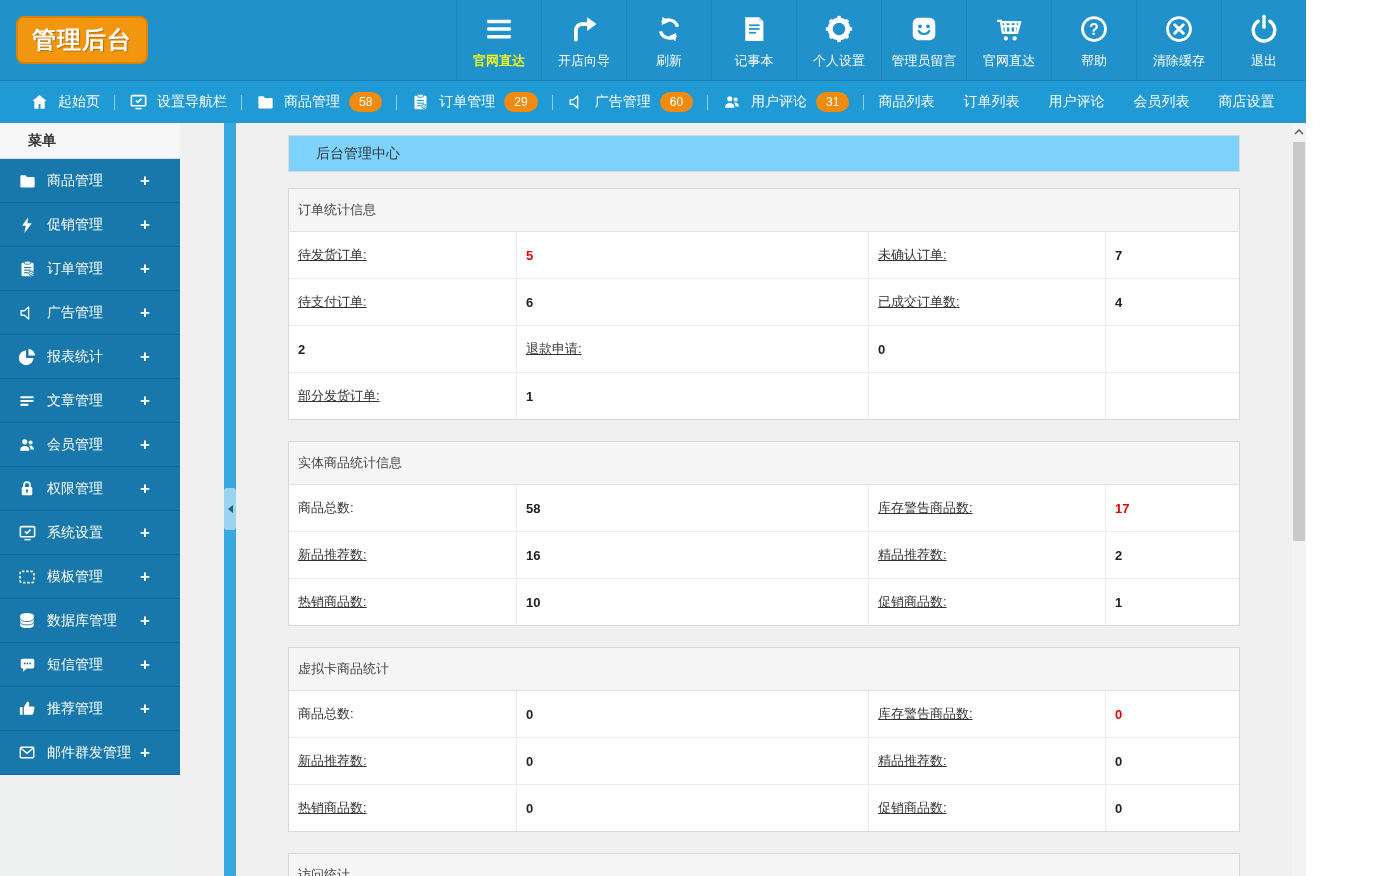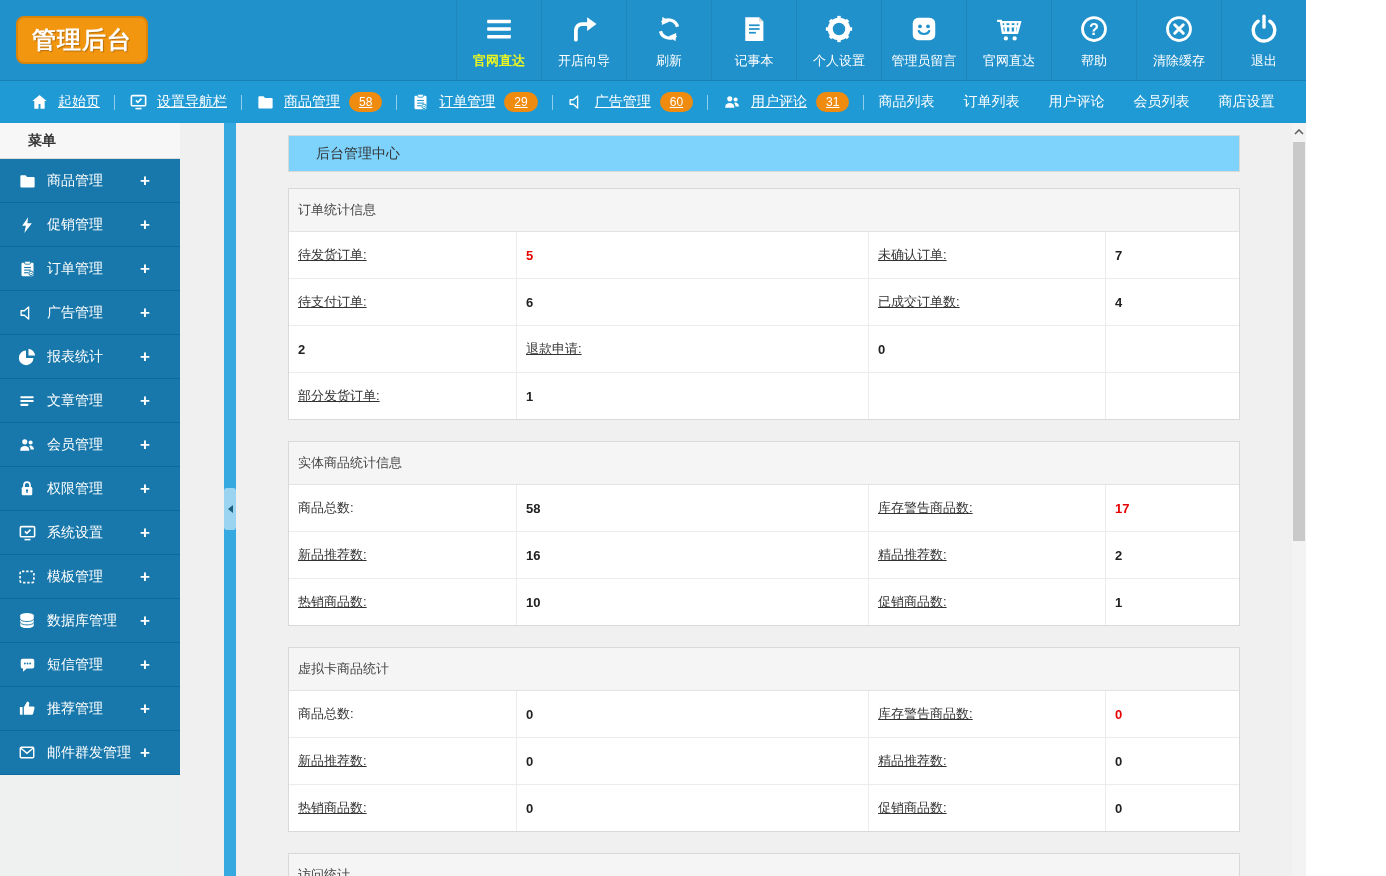--- a/index.html
+++ b/index.html
@@ -23,21 +23,21 @@
     align-items:center;justify-content:center;cursor:pointer;
   }
   .tool-item .t-icon{height:36px;display:flex;align-items:center;justify-content:center;}
   .tool-item .t-label{font-size:13px;color:#fff;margin-top:5px;white-space:nowrap;}
   .tool-item.highlight .t-label{color:var(--highlight,#e9f421);font-weight:bold;}
   
   .navbar{
     height:42px;flex:none;background:var(--navbar,#1f9ad5);border-top:1px solid #1a7fb3;
     display:flex;align-items:center;padding-left:30px;color:#fff;
   }
-  .nav-item{display:flex;align-items:center;font-size:14px;cursor:pointer;white-space:nowrap;text-decoration:underline;}
+  .nav-item{display:flex;align-items:center;font-size:14px;cursor:pointer;white-space:nowrap;}
   .nav-item .n-icon{display:flex;margin-right:9px;}
   .badge{
     background:var(--badge,#ef8b0e);color:#fff;font-size:12px;line-height:1;
     border-radius:10px;padding:4px 10px;margin-left:9px;
   }
   .nav-sep{width:1px;height:15px;background:rgba(255,255,255,.5);margin:0 14px;flex:none;}
   .nav-link{font-size:14px;margin-right:29px;cursor:pointer;white-space:nowrap;}
   
   .body-row{flex:1;display:flex;min-height:0;gap:44px;}
   .sidebar{width:180px;flex:none;display:flex;flex-direction:column;background:#eff1f0;}

